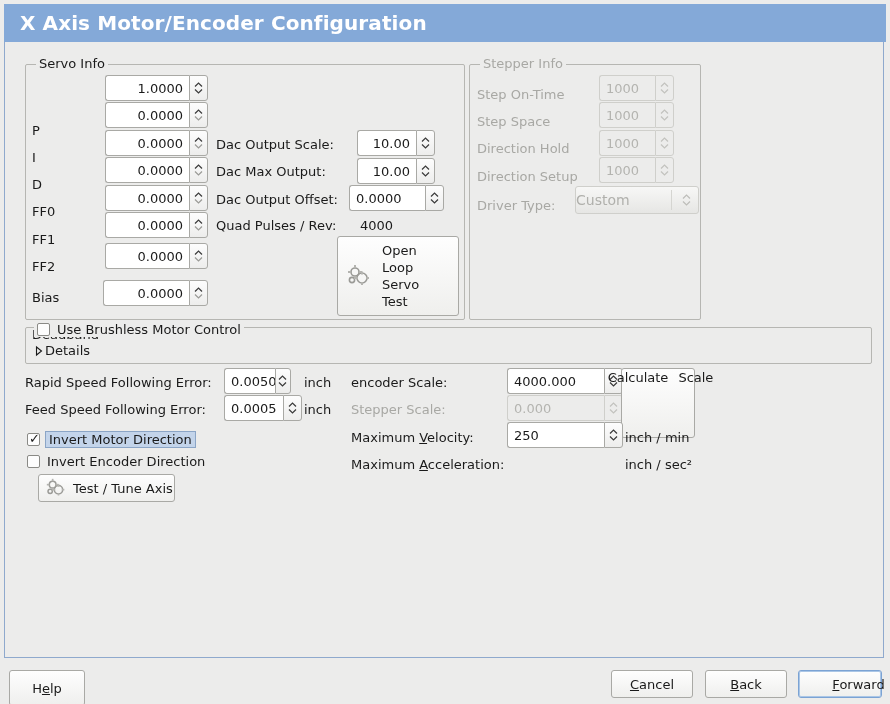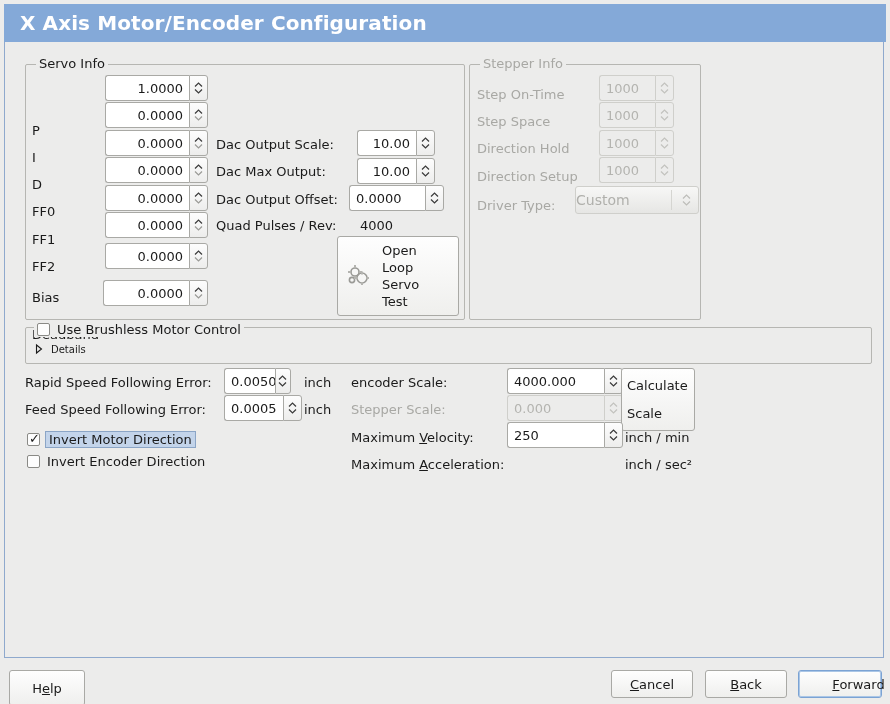--- a/index.html
+++ b/index.html
@@ -183,21 +183,21 @@
     padding: 0 3px;
     margin-left: 5px;
   }
 
   
   .expander {
     position: absolute;
     display: flex; align-items: center;
   }
   .expander .tri { width: 12px; height: 12px; }
-  .expander .etxt { margin-left: 6px; font-size: 10px; }
+  .expander .etxt { font-size: 13px; }
 
   
   .gears { display: block; }
 
   
   .val { position: absolute; font-size: 13px; }
 </style>
 </head>
 <body>
 
@@ -560,20 +560,42 @@
       <span class="box">
           <span class="tick">✓</span>
         </span>
       <span class="txt hl">Invert Motor Direction</span>
     </div>
     <div class="cbox" style="left:22px; top:412px;">
       <span class="box"></span>
       <span class="txt">Invert Encoder Direction</span>
     </div>
 
+    <div class="btn" style="left:33px; top:432px; width:137px; height:28px; justify-content:flex-start;">
+      <span style="margin-left:6px; display:flex; align-items:center;">
+        <svg class="gears" width="22" height="20" viewBox="0 0 26 24">
+          <g fill="none" stroke="#9b9b97" stroke-width="1.8">
+            <circle cx="9" cy="8" r="4"></circle>
+            <circle cx="16" cy="14" r="5"></circle>
+            <circle cx="6" cy="16" r="2.6"></circle>
+          </g>
+          <g fill="#b4b4b0">
+            <rect x="8" y="1" width="2" height="3"></rect>
+              <rect x="8" y="12" width="2" height="3"></rect>
+            <rect x="2" y="7" width="3" height="2"></rect>
+              <rect x="13" y="7" width="3" height="2"></rect>
+            <rect x="15" y="7.5" width="2" height="3"></rect>
+              <rect x="15" y="18" width="2" height="3"></rect>
+            <rect x="9" y="13" width="3" height="2"></rect>
+              <rect x="20" y="13" width="3" height="2"></rect>
+          </g>
+        </svg>
+      </span>
+      <span style="margin-left:6px;">Test / Tune Axis</span>
+    </div>
 
     <div class="lbl" style="left:346px; top:333px;">encoder Scale:</div>
     <div class="spin" style="left:502px; top:326px; width:116px;">
       <div class="field">4000.000</div>
       <div class="btns">
         <span class="ar">
             <svg width="9" height="6" viewBox="0 0 9 6">
               <path d="M1 4.5 L4.5 1 L8 4.5" stroke="#3a3a3a" stroke-width="1.2" fill="none"></path>
             </svg>
           </span>
@@ -595,21 +617,21 @@
             </svg>
           </span>
         <span class="ar">
             <svg width="9" height="6" viewBox="0 0 9 6">
               <path d="M1 1.5 L4.5 5 L8 1.5" stroke="#c2c2be" stroke-width="1.2" fill="none"></path>
             </svg>
           </span>
       </div>
     </div>
 
-    <div class="btn" style="left:616px; top:326px; width:74px; height:63px; flex-direction:column; align-items:flex-start; justify-content:center; padding-left:5px;gap:10px;">
+    <div class="btn" style="left:616px; top:326px; width:74px; height:70px; align-items:flex-start; justify-content:center; padding-left:5px;gap:10px;">
       <span style="line-height:18px;">Calculate</span>
       <span style="line-height:18px;">Scale</span>
     </div>
 
     <div class="lbl" style="left:346px; top:388px;"><span>Maximum </span><span class="mnem">V</span><span>elocity:</span></div>
     <div class="spin" style="left:502px; top:380px; width:116px;">
       <div class="field">250</div>
       <div class="btns">
         <span class="ar">
             <svg width="9" height="6" viewBox="0 0 9 6">

